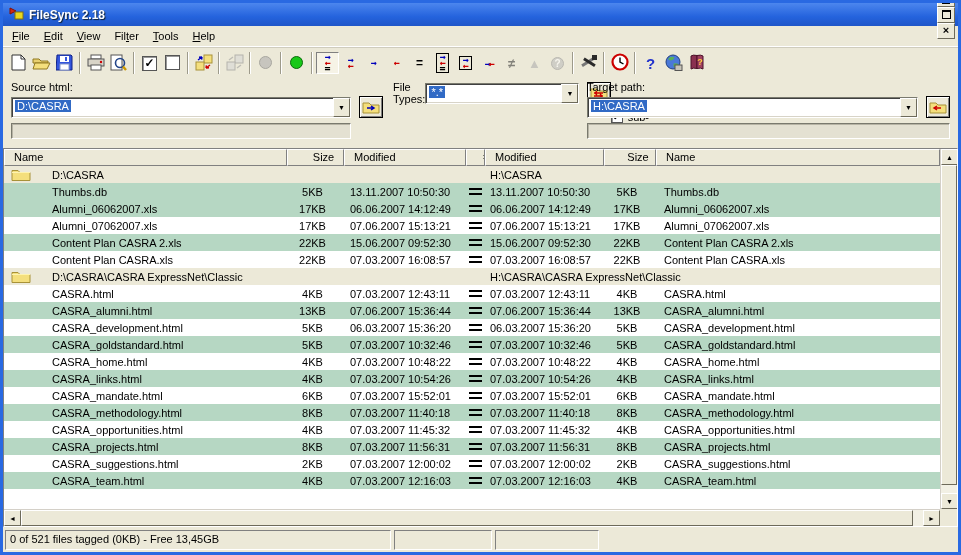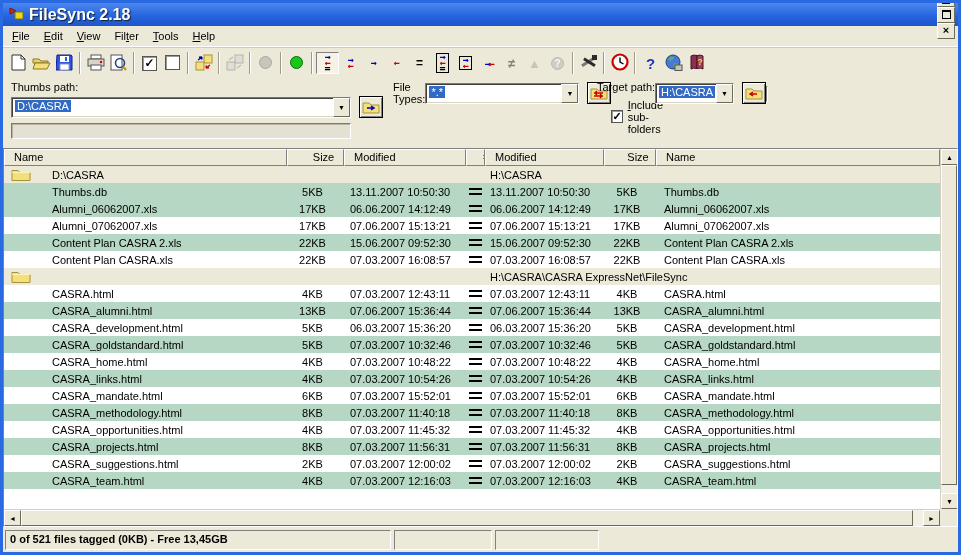--- a/index.html
+++ b/index.html
@@ -5,21 +5,21 @@
   * { box-sizing: border-box; margin: 0; padding: 0; }
   html,body { width: 961px; height: 555px; }
   body { font-family: "Liberation Sans", sans-serif; font-size: 11px; color:#000; }
 
   .window { width:961px; height:555px; border:3px solid #2969e2; background:#ece9d8;
             display:flex; flex-direction:column; overflow:hidden; }
 
   
   .titlebar { height:23px; flex:0 0 23px; background:linear-gradient(to bottom,#4c86ee,#2463dd 60%,#1f56c8);
               display:flex; align-items:center; padding:0 3px 0 5px; }
-  .titlebar .title { color:#fff; font-weight:bold; font-size:16px; margin-left:5px; flex:1;
+  .titlebar .title { color:#fff; font-weight:bold; font-size:12px; margin-left:5px; flex:1;
                      text-shadow:1px 1px 1px #123; }
   .winbtn { width:18px; height:16px; margin-left:2px; background:#ece9d8;
             border:1px solid; border-color:#fff #6d6a5a #6d6a5a #fff;
             display:flex; align-items:center; justify-content:center; font-size:11px; font-weight:bold;
             line-height:1; cursor:default; }
   .glyph-min { display:inline-block; width:8px; height:2px; background:#000; margin-top:9px; }
   .glyph-max { display:inline-block; width:9px; height:9px; border:1px solid #000; border-top-width:2px; }
 
   
   .menubar { height:21px; flex:0 0 21px; display:flex; align-items:center; padding-left:2px;
@@ -53,21 +53,21 @@
   .combo .sel { background:#316ac5; color:#fff; padding:0 2px; }
   .dropbtn { width:17px; background:#ece9d8; border:1px solid; border-color:#fff #6d6a5a #6d6a5a #fff;
              display:flex; align-items:center; justify-content:center; font-size:7px; color:#000; }
   .browsebtn { width:24px; height:22px; margin-left:8px; background:#ece9d8;
                border:1px solid #000; box-shadow:inset 1px 1px 0 #fff, inset -1px -1px 0 #808080;
                display:flex; align-items:center; justify-content:center; }
   .disfield { height:16px; margin-top:5px; background:#e4e1d2;
               border:1px solid; border-color:#7a7a6e #fff #fff #7a7a6e; box-shadow:inset 1px 1px 0 #b7b4a5; }
   .col-source { width:376px; display:flex; flex-direction:column; }
   .col-types  { width:190px; margin-left:6px; display:flex; flex-direction:row; }
-  .col-target { flex:1; margin-left:14px; display:flex; }
+  .col-target { flex:1; margin-left:4px; display:flex; flex-direction:column; }
   .col-source .combo, .col-source .disfield { width:340px; flex:none; }
   .col-types .combo { width:154px; flex:none; }
   .cbrow { margin-top:6px; display:flex; align-items:center; }
   .checkbox { width:13px; height:13px; background:#fff; border:1px solid #555;
               box-shadow:inset 1px 1px 0 #999; font-size:11px; font-weight:bold; line-height:11px;
               text-align:center; margin-right:5px; }
   .cbrow u { text-decoration:underline; }
 
   
   .tablewrap { flex:1; margin:2px 0 0 0; border:1px solid; border-color:#808080 #fff #fff #808080;
@@ -104,21 +104,21 @@
           border:1px solid; border-color:#fff #6d6a5a #6d6a5a #fff;
           display:flex; align-items:center; justify-content:center; font-size:7px; line-height:1; color:#000; }
   .vthumb { flex:1; margin-bottom:8px; background:#ece9d8;
             border:1px solid; border-color:#fff #6d6a5a #6d6a5a #fff; }
   .hthumb { flex:1; margin-right:10px; background:#ece9d8;
             border:1px solid; border-color:#fff #6d6a5a #6d6a5a #fff; }
 
   
   .statusbar { flex:0 0 25px; display:flex; align-items:stretch; padding:3px 2px 2px 2px; gap:3px; }
   .spanel { border:1px solid; border-color:#808080 #fff #fff #808080; padding:2px 0 0 4px;
-            white-space:nowrap; overflow:hidden;font-weight:bold; }
+            white-space:nowrap; overflow:hidden; }
   .sp1 { width:386px; } .sp2 { width:98px; } .sp3 { width:104px; } .sp4 { flex:1; position:relative; }
   .grip { position:absolute; right:1px; bottom:1px; width:12px; height:12px;
           background:repeating-linear-gradient(135deg, transparent 0 2px, #aaa79a 2px 3px, #fff 3px 4px); }
 </style>
 </head>
 <body>
 
 <div class="window">
 
   <div class="titlebar">
@@ -313,21 +313,21 @@
         <span><svg width="16" height="17">
             <path d="M2 2 q2 -1.5 6 -0.5 v13 q-4 -1 -6 0.5 z" fill="#8a3050" stroke="#4a1028"></path>
             <path d="M14 2 q-2 -1.5 -6 -0.5 v13 q4 -1 6 0.5 z" fill="#a04060" stroke="#4a1028"></path>
             <text x="11" y="11" font-size="9" fill="#ffd040" font-weight="bold" text-anchor="middle">?</text>
           </svg></span>
       </span>
     </div>
 
   <div class="pathpanel">
     <div class="col-source">
-      <div class="pp-label">Thumbs path:</div>
+      <div class="pp-label">Source html:</div>
       <div class="pp-row">
         <div class="combo">
           <span class="val"><span class="sel">D:\CASRA</span></span>
           <span class="dropbtn">▼</span>
         </div>
         <span class="browsebtn">
           <svg width="18" height="14" viewBox="0 0 18 14">
             <path d="M1 3 h6 l2 2 h8 v8 h-16 z" fill="#f4df7d" stroke="#a89238"></path>
             <path d="M5 8 h6 M9 6 l3 2 -3 2" stroke="#0000bb" fill="none" stroke-width="1.5"></path>
           </svg>
@@ -455,21 +455,22 @@
           <span class="cell-size">22KB</span>
           <span class="cell-name2">Content Plan CASRA.xls</span>
         </div>
         <div class="trow folder">
           <span class="cell-icon">
             <svg width="20" height="13" viewBox="0 0 20 13">
               <path d="M1 2.5 h6 l2 2 h10 v8 h-18 z" fill="#f4df7d" stroke="#a89238"></path>
               <path d="M1 4.5 h18" stroke="#fdf3b0"></path>
             </svg>
           </span>
-          <span class="fpath2">H:\CASRA\CASRA ExpressNet\FileSync</span>
+          <span class="fpath">D:\CASRA\CASRA ExpressNet\Classic</span>
+          <span class="fpath2">H:\CASRA\CASRA ExpressNet\Classic</span>
         </div>
         <div class="trow white">
           <span class="cell-icon"></span>
           <span class="cell-name">CASRA.html</span>
           <span class="cell-size">4KB</span>
           <span class="cell-mod">07.03.2007 12:43:11</span>
           <span class="cell-eq">
             <span class="eqg"></span>
           </span>
           <span class="cell-mod2">07.03.2007 12:43:11</span>

